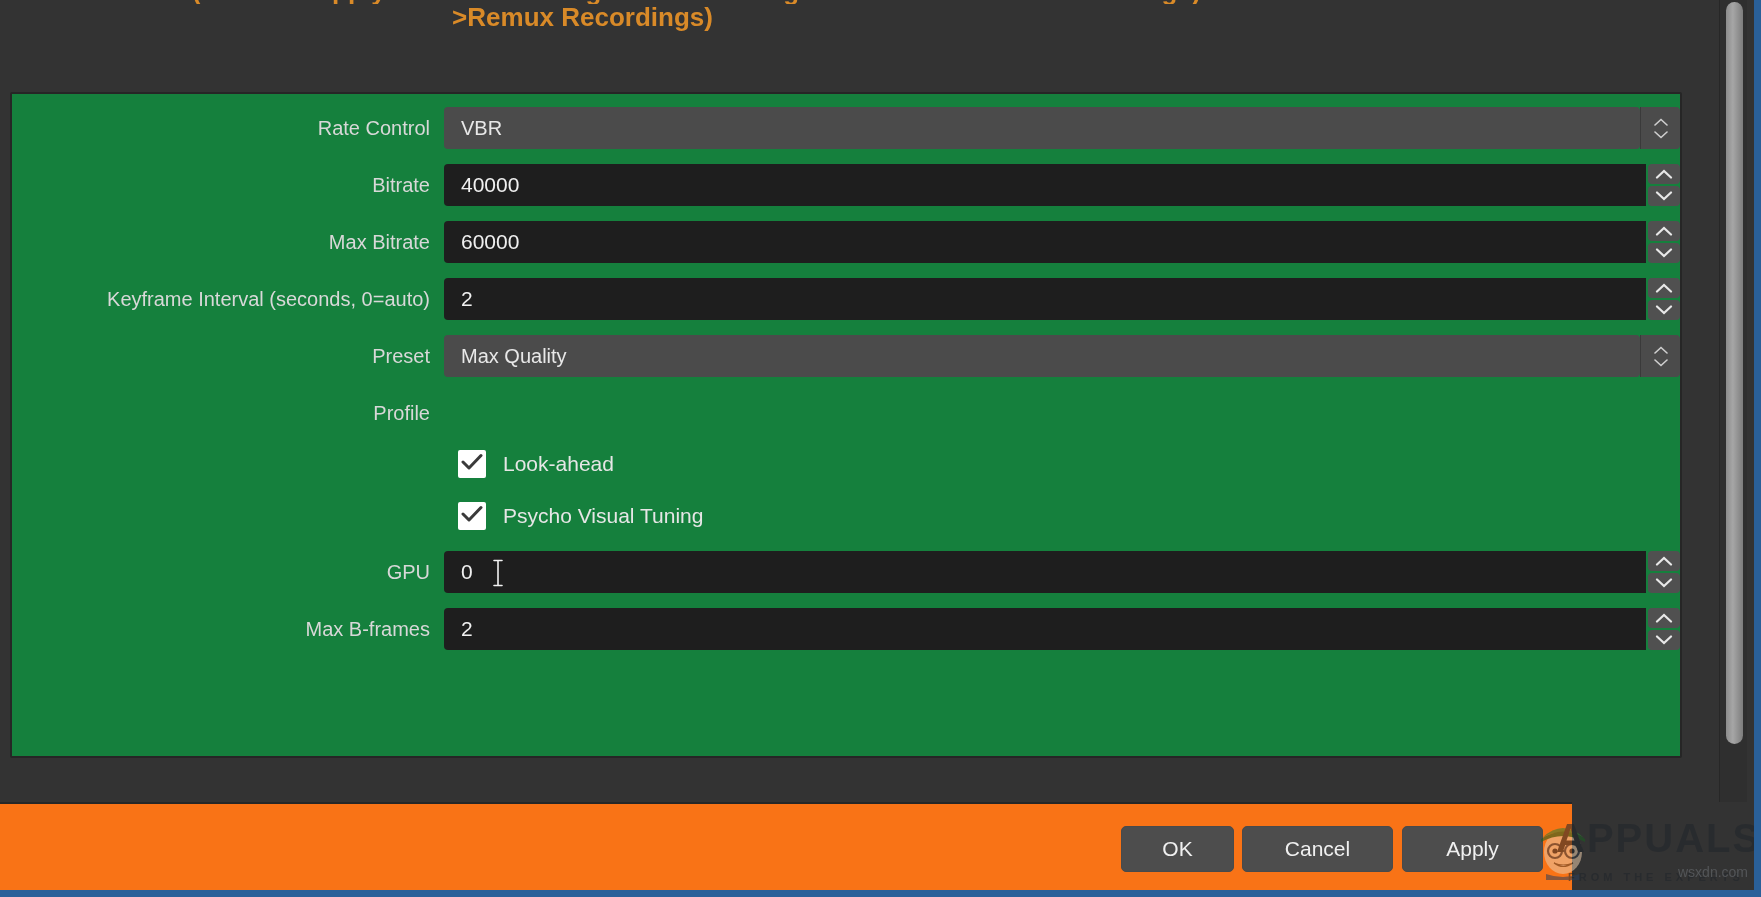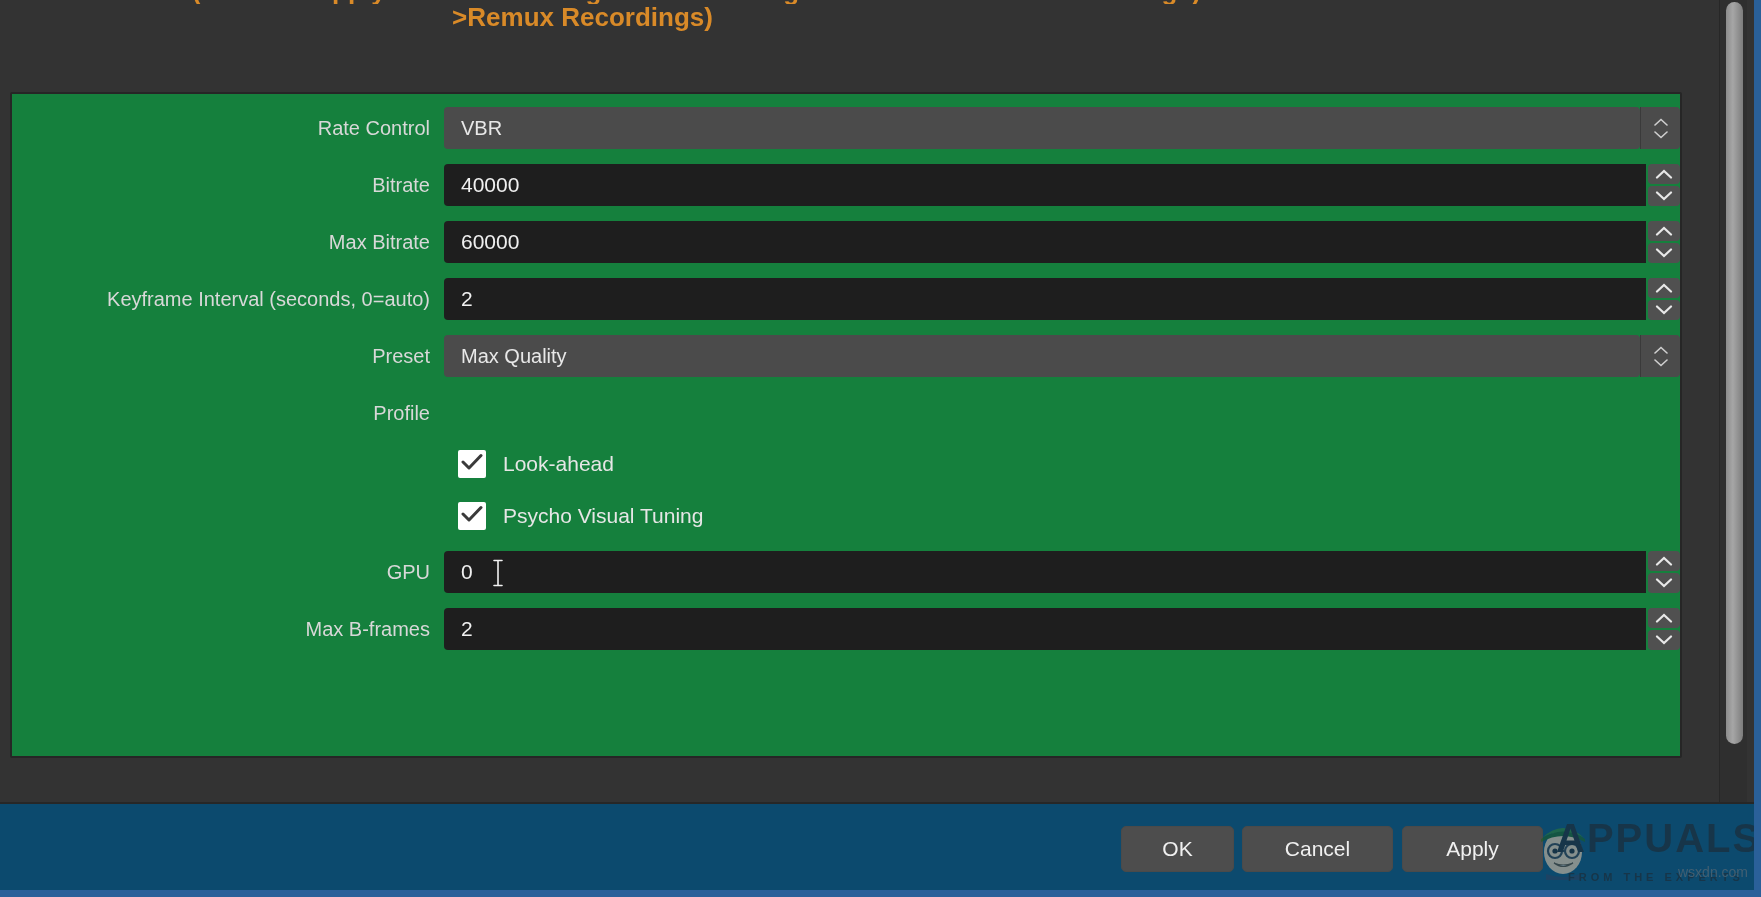--- a/index.html
+++ b/index.html
@@ -225,23 +225,23 @@
     height: 742px;
     background: linear-gradient(to right,#8c8c8c,#a6a6a6 40%,#7d7d7d);
     border-radius: 9px;
   }
 
   
   #footer {
     position: absolute;
     left: 0;
     top: 802px;
-    width: 1754px;
+    width: 1572px;
     height: 88px;
-    background: #0c4a6e;
+    background: #f97316;
     border-top: 2px solid #272727;
   }
   .btn {
     position: absolute;
     top: 22px;
     height: 46px;
     background: #4d4d4d;
     border: 1px solid #4a4a4a;
     border-radius: 5px;
     color: #f0f0f0;

